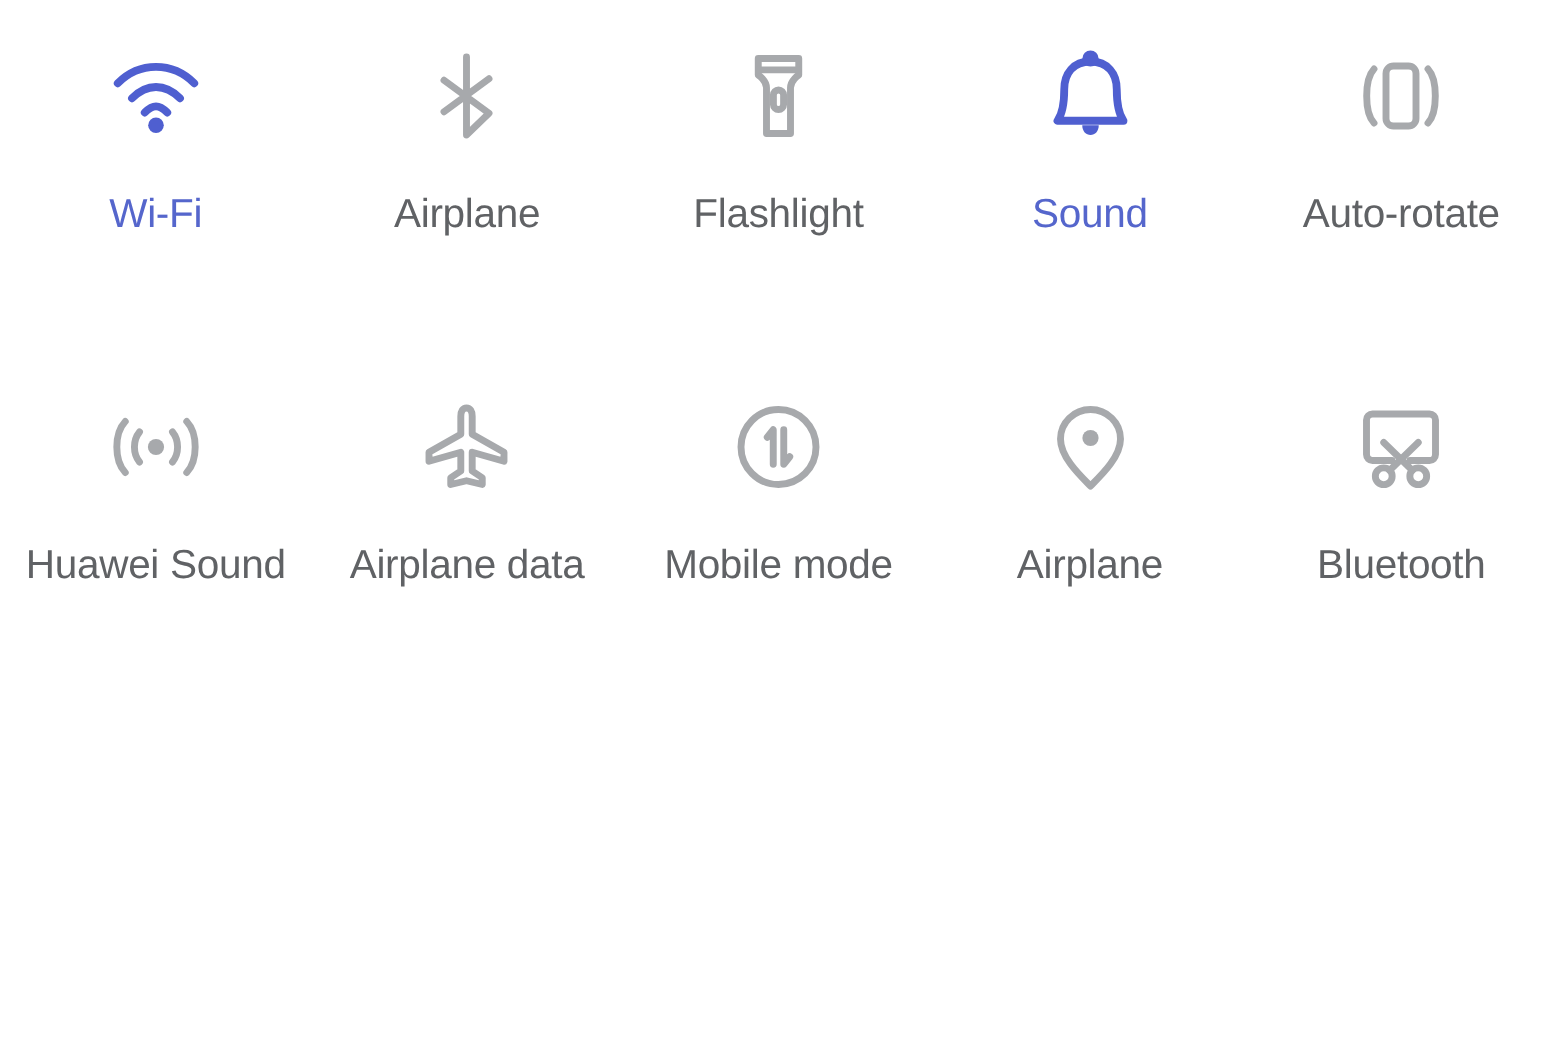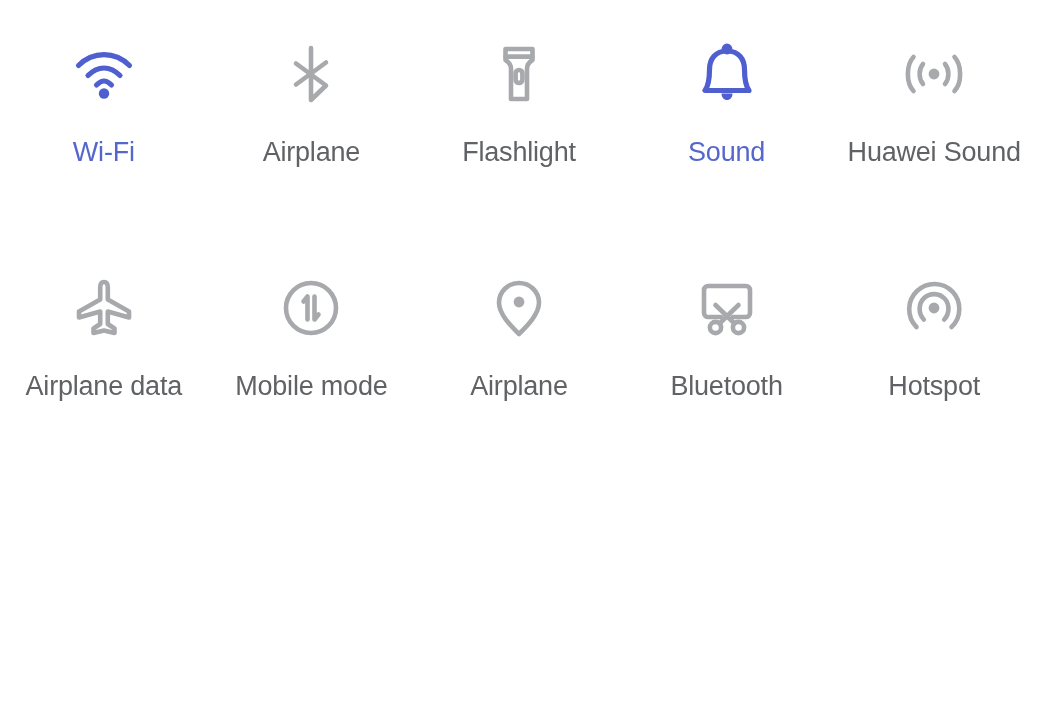--- a/index.html
+++ b/index.html
@@ -29,21 +29,21 @@
     grid-auto-rows: 234px;
     width: 1038px;
     margin: 0;
     padding: 0;
   }
   .tile {
     display: flex;
     flex-direction: column;
     align-items: center;
     justify-content: flex-start;
-    padding-top: 38px;
+    padding-top: 28px;
     box-sizing: border-box;
     cursor: pointer;
     user-select: none;
   }
   .tile-icon {
     width: 72px;
     height: 72px;
     display: flex;
     align-items: center;
     justify-content: center;
@@ -121,20 +121,30 @@
       <span class="tile-icon">
         <svg width="72" height="72" viewBox="0 0 72 72">
           <path class="ic-stroke" d="M36 13 C 24.5 13 18.5 21 18.5 31.5 C 18.5 43 16.5 49 14 52.5 L58 52.5 C 55.5 49 53.5 43 53.5 31.5 C 53.5 21 47.5 13 36 13 Z"></path>
           <circle class="ic-stroke" cx="36" cy="11" r="2.8"></circle>
           <path class="ic-fill" d="M30.5 55.5 C 30.5 59.5 33 62 36 62 C 39 62 41.5 59.5 41.5 55.5 Z"></path>
         </svg>
       </span>
       <span class="tile-label">Sound</span>
     </div>
 
+    <div class="tile state-off">
+      <span class="tile-icon">
+        <svg width="72" height="72" viewBox="0 0 72 72">
+          <rect class="ic-stroke" x="26" y="16" width="20" height="40" rx="5"></rect>
+          <path class="ic-stroke" d="M18 18 C 11.5 25 11.5 47 18 54"></path>
+          <path class="ic-stroke" d="M54 18 C 60.5 25 60.5 47 54 54"></path>
+        </svg>
+      </span>
+      <span class="tile-label">Auto-rotate</span>
+    </div>
 
     <div class="tile state-off">
       <span class="tile-icon">
         <svg width="72" height="72" viewBox="0 0 72 72">
           <circle class="ic-fill" cx="36" cy="36" r="5.4"></circle>
           <path class="ic-stroke" d="M25 26 C 20.5 31.5 20.5 40.5 25 46"></path>
           <path class="ic-stroke" d="M47 26 C 51.5 31.5 51.5 40.5 47 46"></path>
           <path class="ic-stroke" d="M15.5 19 C 8 27 8 45 15.5 53"></path>
           <path class="ic-stroke" d="M56.5 19 C 64 27 64 45 56.5 53"></path>
         </svg>
@@ -178,30 +188,20 @@
           <path class="ic-stroke" d="M30 45 L17 45 C 14.8 45 13 43.2 13 41 L13 18 C 13 15.8 14.8 14 17 14 L55 14 C 57.2 14 59 15.8 59 18 L59 41 C 59 43.2 57.2 45 55 45 L42 45"></path>
           <line class="ic-stroke" x1="24.5" y1="33" x2="43.5" y2="51.5"></line>
           <line class="ic-stroke" x1="47.5" y1="33" x2="28.5" y2="51.5"></line>
           <circle class="ic-stroke" cx="24.5" cy="55.5" r="5.6"></circle>
           <circle class="ic-stroke" cx="47.5" cy="55.5" r="5.6"></circle>
         </svg>
       </span>
       <span class="tile-label">Bluetooth</span>
     </div>
 
-    <div class="tile state-off">
-      <span class="tile-icon">
-        <svg width="72" height="72" viewBox="0 0 72 72">
-          <circle class="ic-fill" cx="36" cy="36" r="5.4"></circle>
-          <path class="ic-stroke" d="M25.8 47.5 C 20 41.5 20.3 31.5 26.2 26 C 32 20.6 41 20.8 46.5 26.5 C 51.8 32 51.8 41.7 46.2 47.5"></path>
-          <path class="ic-stroke" d="M18.5 55 C 8.5 45 8.8 28.5 19.3 18.8 C 29.5 9.4 45 9.8 54.5 19.7 C 63.7 29.3 63.7 46 53.5 55"></path>
-        </svg>
-      </span>
-      <span class="tile-label">Hotspot</span>
-    </div>
 
     <div class="tile tile-placeholder"></div>
     <div class="tile tile-placeholder"></div>
     <div class="tile tile-placeholder"></div>
     <div class="tile tile-placeholder"></div>
 
   </div>
 </div>
 
 </body></html>

